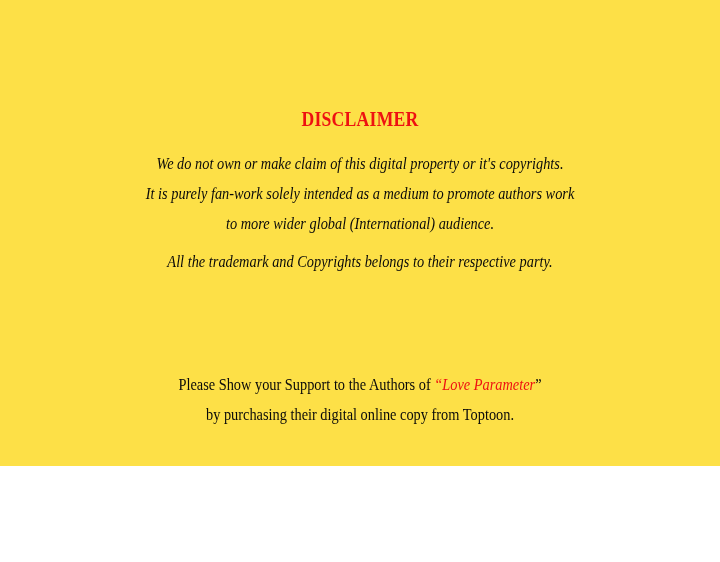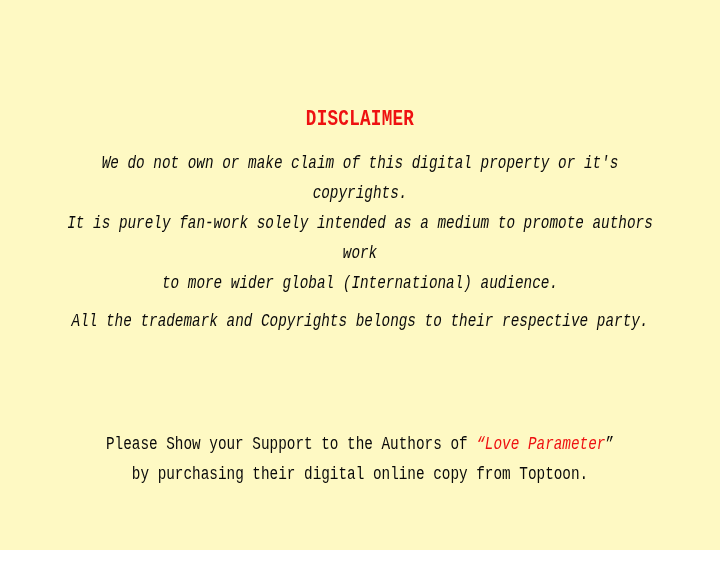--- a/index.html
+++ b/index.html
@@ -8,23 +8,23 @@
   }
   body {
     width: 720px;
     height: 562px;
     background: #ffffff;
     overflow: hidden;
   }
   .page {
     position: relative;
     width: 720px;
-    height: 550px;
-    background: #fef9c3;
-    font-family: Liberation Mono, monospace;
+    height: 466px;
+    background: #fde047;
+    font-family: Liberation Serif, serif;
     color: #0a0a0a;
   }
   
   .content {
     position: absolute;
     top: 0;
     left: 0;
     width: 720px;
     text-align: center;
     transform: scaleX(0.82);

